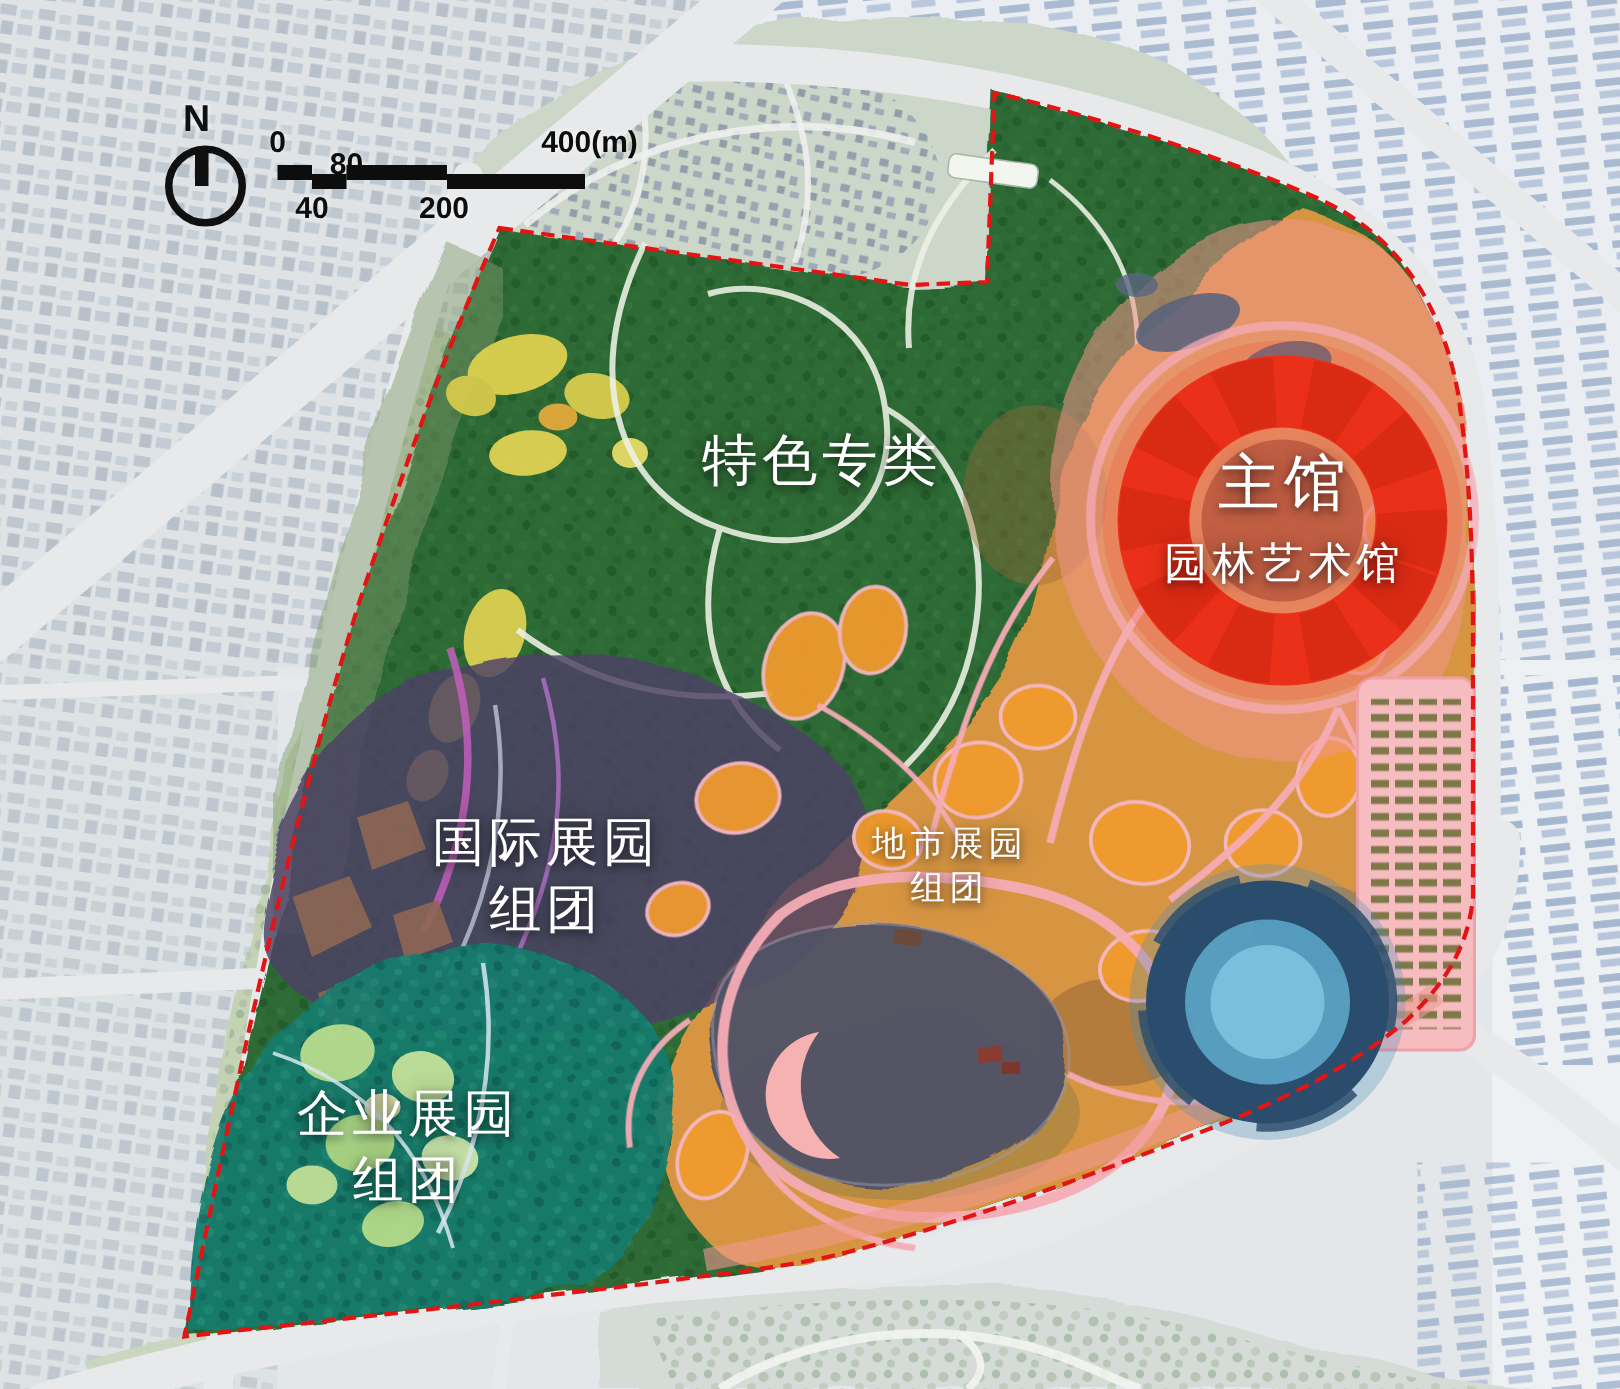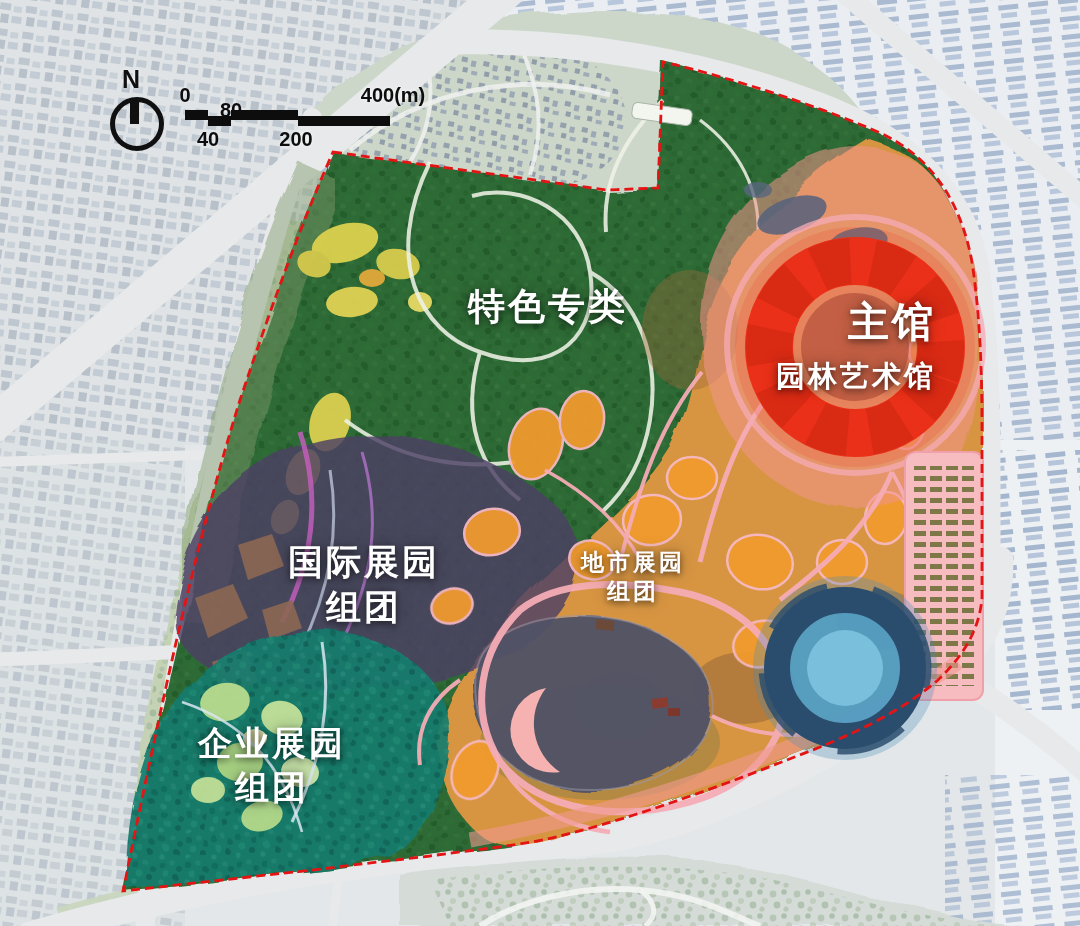--- a/index.html
+++ b/index.html
@@ -1,19 +1,19 @@
 <!DOCTYPE html>
 <html><head>
 <meta charset="utf-8">
 <style>
   html,body{margin:0;padding:0;background:#ffffff;}
   #stage{position:relative;width:1080px;height:926px;overflow:hidden;
          font-family:"Liberation Sans","DejaVu Sans",sans-serif;background:#e2e6e8;}
   #artwork{position:absolute;left:0;top:0;}
-  .lbl{position:absolute;color:#ffffff;font-weight:bold;text-align:center;line-height:1.28;
+  .lbl{position:absolute;color:#ffffff;font-weight:normal;text-align:center;line-height:1.28;
        letter-spacing:3px;text-shadow:0 2px 6px rgba(0,0,0,.55),0 0 16px rgba(0,0,0,.35);
        white-space:nowrap;transform:translateX(-50%);}
   .lbl .l2{display:block;}
   
   #compass{position:absolute;left:108px;top:95px;width:52px;height:52px;}
   #compass .ring{position:absolute;left:2px;top:2px;width:44px;height:44px;border:5px solid #101010;border-radius:50%;}
   #compass .needle{position:absolute;left:22px;top:5px;width:9px;height:24px;background:#101010;}
   #compass .n{position:absolute;left:14px;top:-30px;font-size:25px;font-weight:bold;color:#101010;
               text-shadow:0 0 4px rgba(255,255,255,.8);}
   
@@ -273,21 +273,21 @@
   <div class="seg" style="left:51px;top:26px;width:67px;"></div>
   <div class="seg" style="left:118px;top:32px;width:92px;"></div>
   <div class="tick" style="left:28px;top:44px;">40</div>
   <div class="tick" style="left:116px;top:44px;">200</div>
 </div>
 
 <div class="lbl" style="left:548px;top:283px;font-size:37px;">
   <span>特色专类</span>
 </div>
 
-<div class="lbl" style="left:856px;top:300px;font-size:41px;line-height:1.1;text-align:right;">
+<div class="lbl" style="left:856px;top:300px;font-size:41px;line-height:1.1;">
   <span>主馆</span>
   <span class="l2" style="font-size:29px;margin-top:16px;">园林艺术馆</span>
 </div>
 
 <div class="lbl" style="left:348px;top:540px;font-size:35px;margin-left:16px;">
   <span>国际展园</span>
   <span class="l2">组团</span>
 </div>
 
 <div class="lbl" style="left:633px;top:548px;font-size:23px;">

